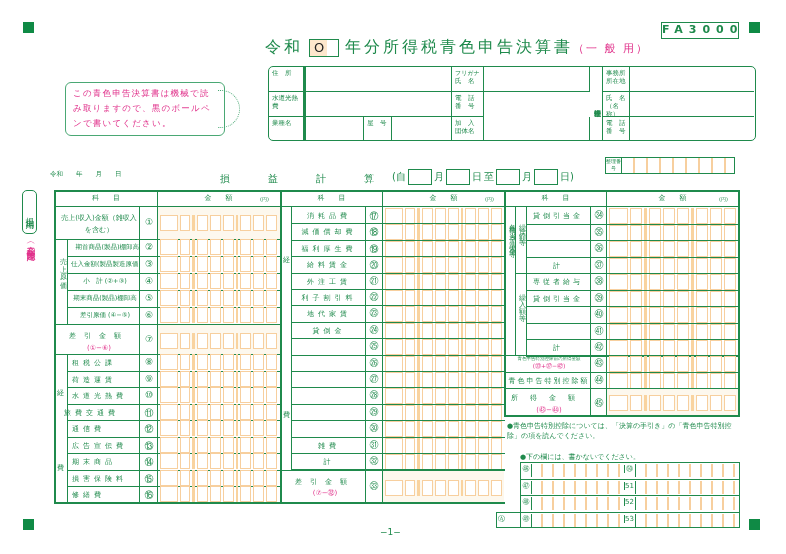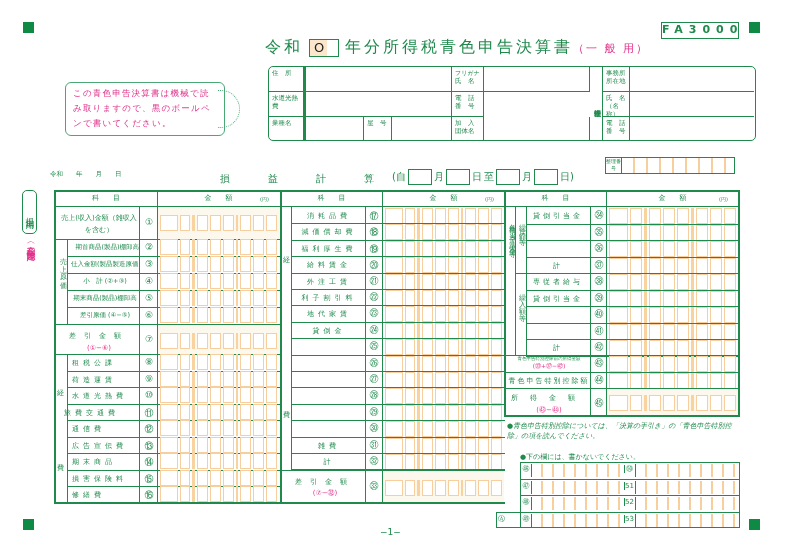--- a/index.html
+++ b/index.html
@@ -105,21 +105,21 @@
 <div class="vtext pk" style="left:24px;top:238px;font-size:9px;letter-spacing:1px;">（令和二年分以降用）</div>
 
 <div class="grid" style="left:54px;top:190px;width:686px;height:313px;border-right:none;border-bottom:none;"></div>
 
 <div id="leftPanel"></div>
 
 <div id="midPanel"></div>
 
 <div id="rightPanel"></div>
 
-<div class="abs" style="left:507px;top:421px;width:230px;font-size:7px;line-height:10px;font-style:italic;">●青色申告特別控除については、「決算の手引き」の「青色申告特別控除」の項を読んでください。</div>
+<div class="abs" style="left:507px;top:421px;width:230px;font-size:7px;line-height:10px;">●青色申告特別控除については、「決算の手引き」の「青色申告特別控除」の項を読んでください。</div>
 <div class="abs" style="left:520px;top:452px;font-size:7px;">●下の欄には、書かないでください。</div>
 
 <div id="officeGrid">
     <div style="position:absolute;left:520px;top:462px;width:220px;height:66px;border:1.5px solid #1f8a4c;"></div>
     <div class="cell" style="left:521px;top:465px;width:10px;font-size:7px;text-align:center;">㊻</div>
     <div style="position:absolute;left:531px;top:464px;width:93px;height:13px;border-left:1px solid #1f8a4c;background:repeating-linear-gradient(to right,#fff 0,#fff 9px,#f7cf9e 9px,#f7cf9e 11px);"></div>
     <div class="cell" style="left:624px;top:465px;width:10px;font-size:7px;text-align:center;border-left:1px solid #1f8a4c;">㊿</div>
     <div style="position:absolute;left:635px;top:464px;width:104px;height:13px;border-left:1px solid #1f8a4c;background:repeating-linear-gradient(to right,#fff 0,#fff 9px,#f7cf9e 9px,#f7cf9e 11px);"></div>
     <div class="hline" style="left:520px;top:478.5px;width:220px;"></div>
     <div class="cell" style="left:521px;top:481.5px;width:10px;font-size:7px;text-align:center;">㊼</div>

